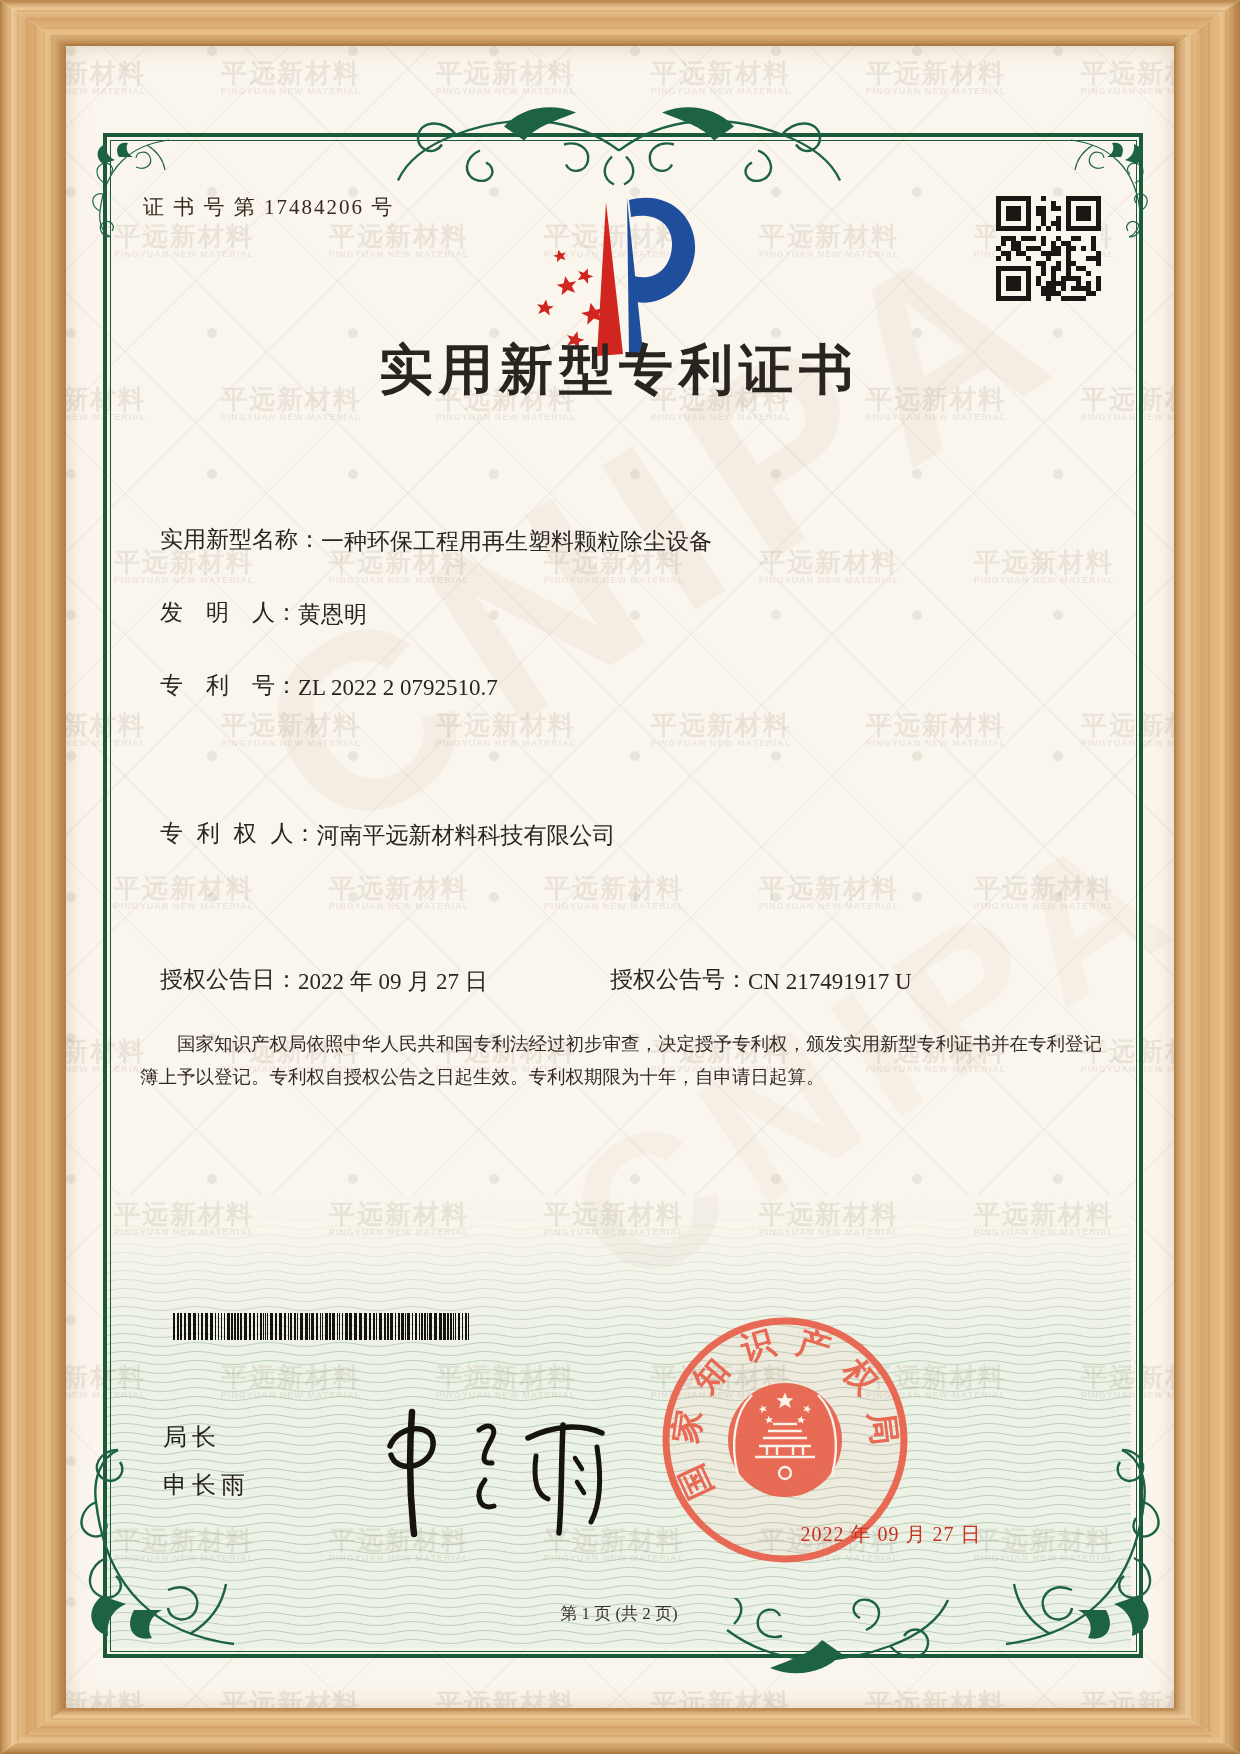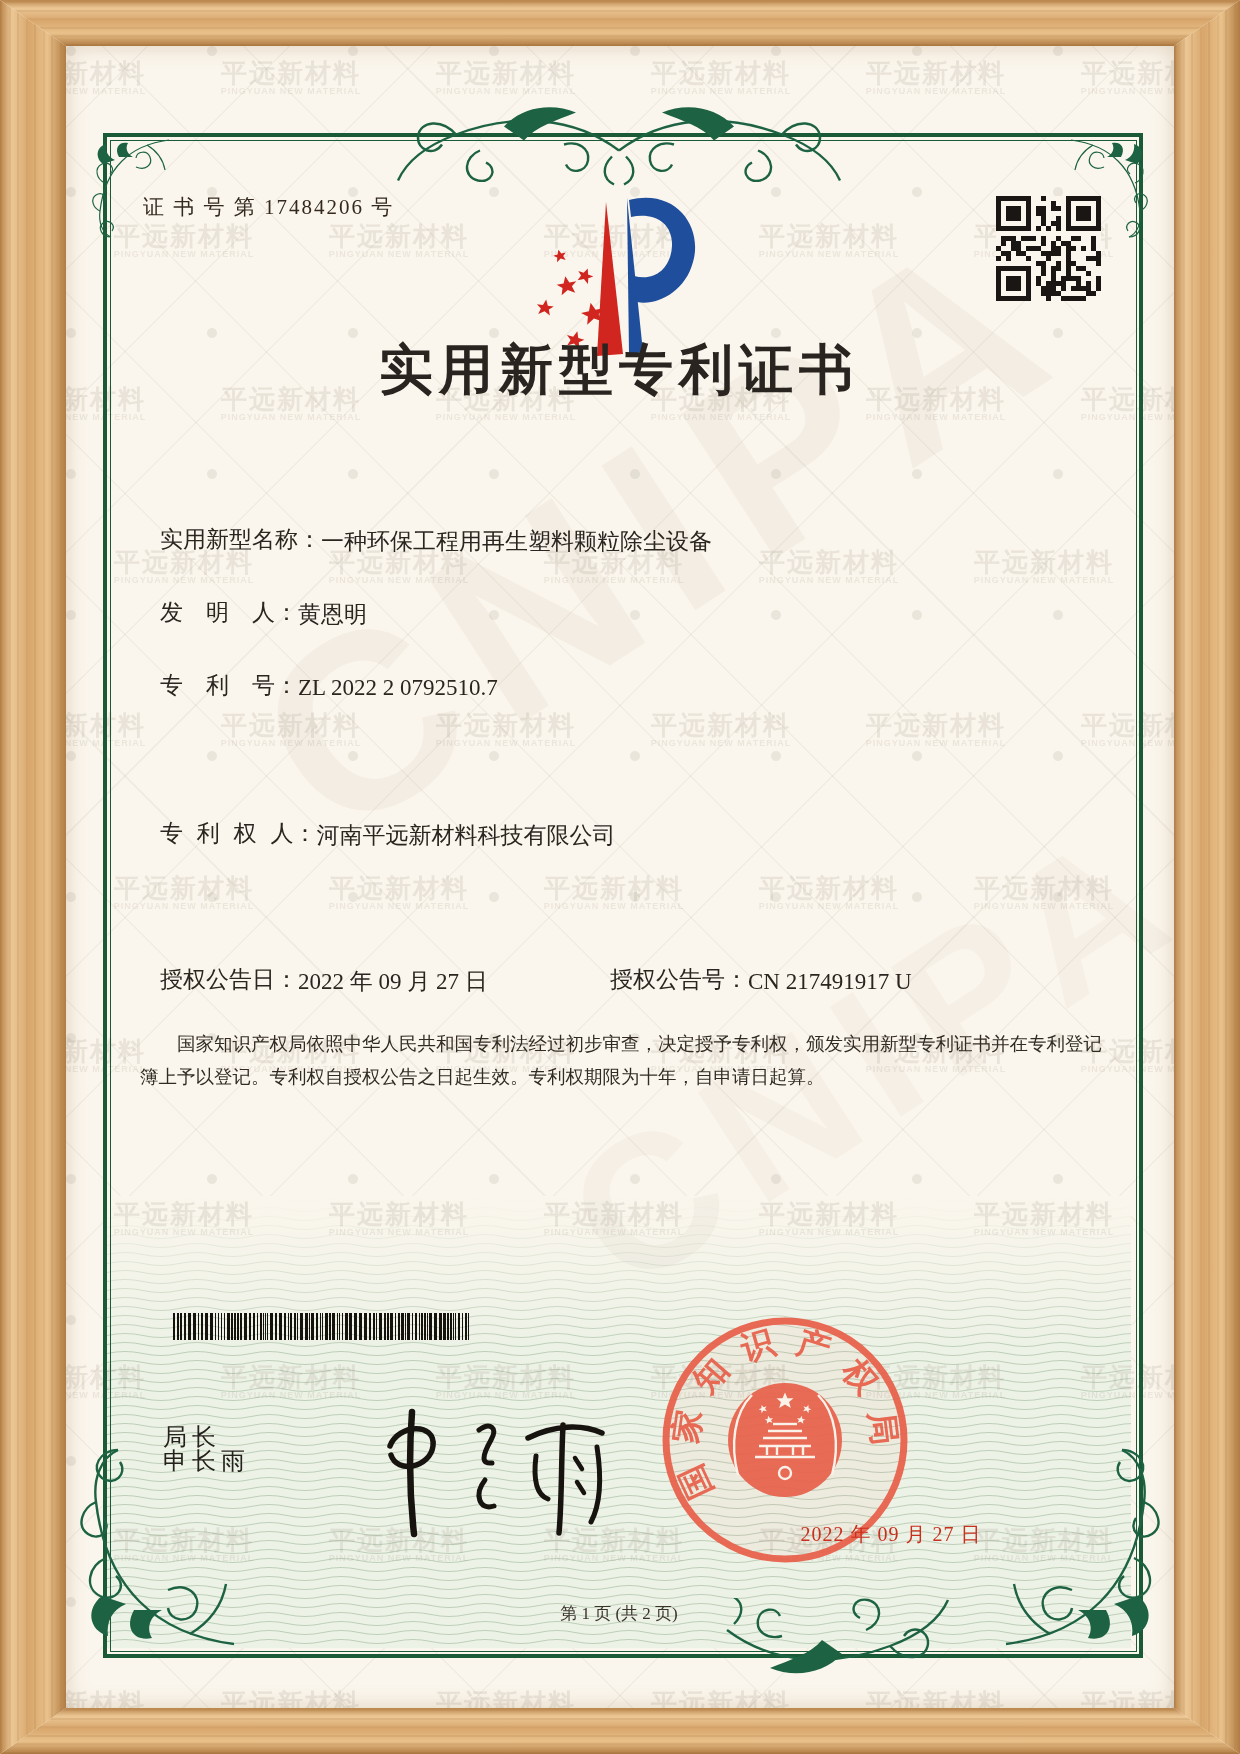--- a/index.html
+++ b/index.html
@@ -54,21 +54,21 @@
   .frow{position:absolute;left:94px;display:flex;align-items:flex-start;font-size:23px;}
   .flabel{white-space:pre;flex:none;font-family:Liberation Mono, monospace;}
   .fval{max-width:700px;line-height:35px;}
   .grant-right{left:544px;}
   .paras{position:absolute;left:74px;top:982px;width:962px;font-size:18.5px;line-height:33px;text-align:justify;color:#322b24;}
   .paras p{margin:0;text-indent:2em;font-family:Liberation Serif, serif;}
   .paras p + p{margin-top:7px;}
   .barcode{position:absolute;left:107px;top:1267px;width:304px;height:27px;}
   .director{position:absolute;left:97px;top:1379px;font-family:"Liberation Sans","DejaVu Sans",sans-serif;
       font-size:24px;letter-spacing:5px;color:#24201b;line-height:1;}
-  .director .name{}
+  .director .name{margin-top:24px;}
   .signature{position:absolute;left:300px;top:1348px;width:290px;height:160px;}
   .signature path{stroke:#17140f;fill:none;stroke-linecap:round;stroke-linejoin:round;}
   .seal{position:absolute;left:584px;top:1259px;width:270px;height:270px;z-index:5;opacity:.93;}
   .sealch{font-family:"Liberation Serif","DejaVu Serif",serif;font-weight:bold;font-size:33px;fill:#e8604a;
       text-anchor:middle;dominant-baseline:middle;}
   .seal-date{position:absolute;left:660px;top:1475px;width:330px;text-align:center;z-index:5;
       font-size:20px;letter-spacing:1px;color:#c8301e;}
   .page-info{position:absolute;left:37px;top:1556px;width:1032px;text-align:center;font-size:17px;color:#3a332c;z-index:4;}
   .cont-note{position:absolute;left:0;top:1630px;width:1108px;text-align:center;font-size:20px;letter-spacing:4px;color:#322b24;z-index:4;}
 </style>

